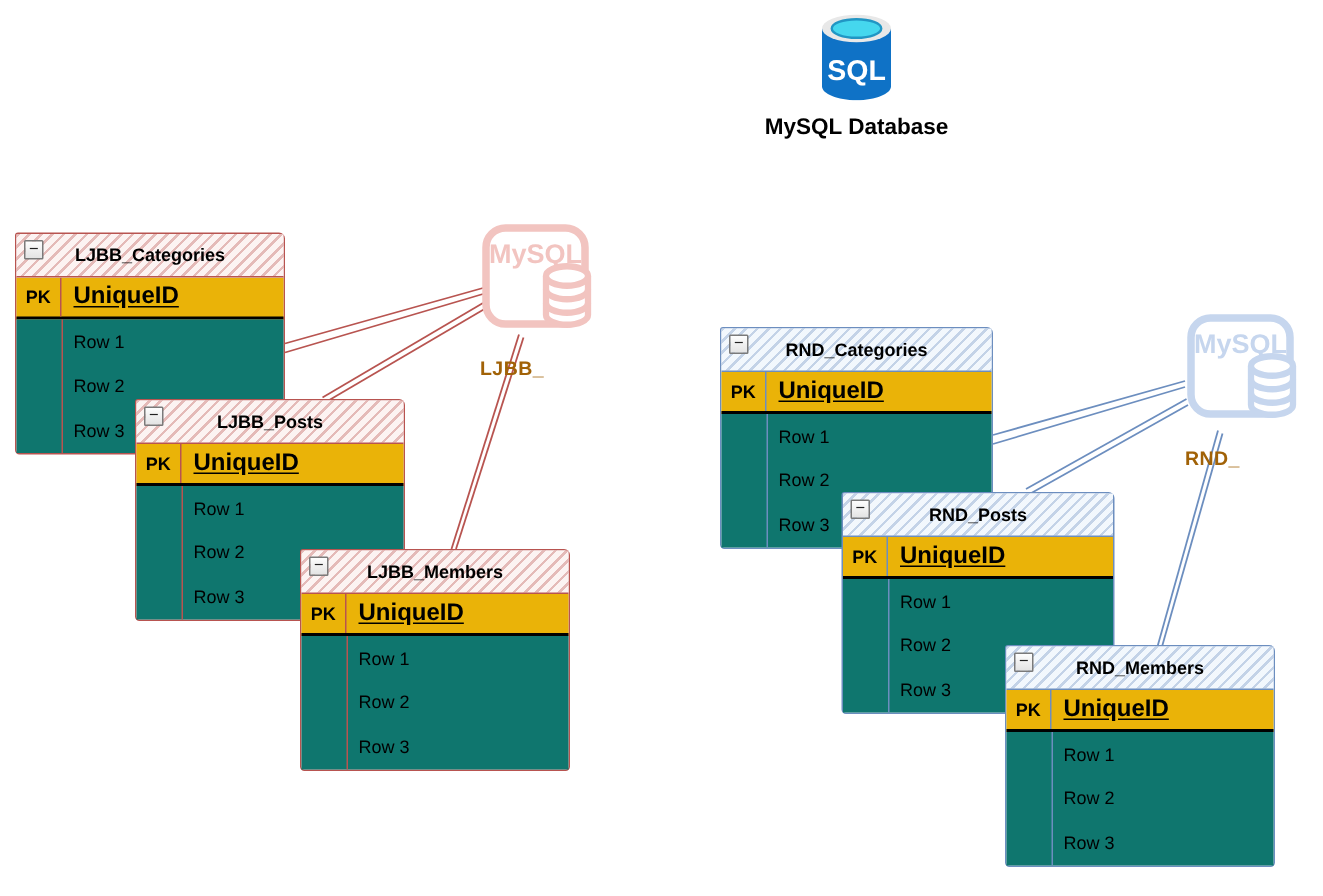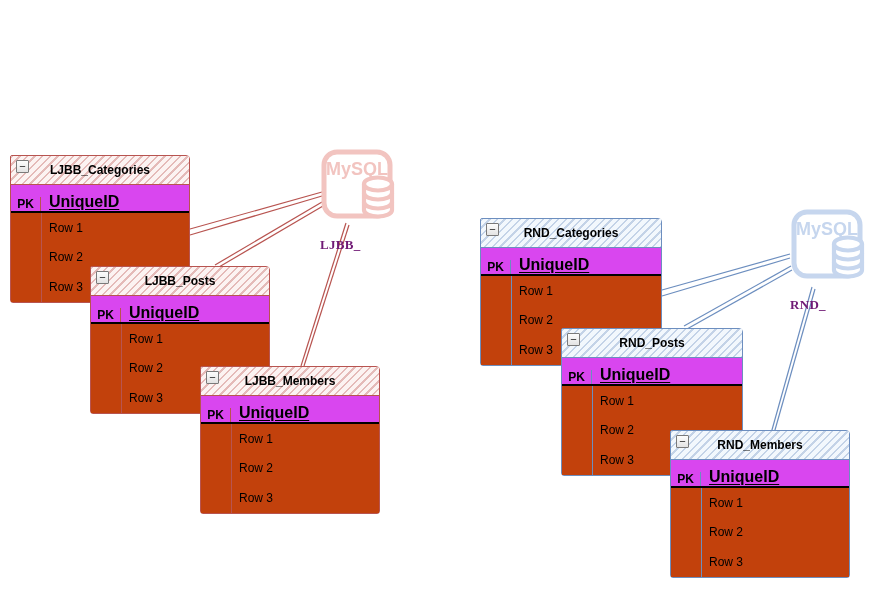--- a/index.html
+++ b/index.html
@@ -19,45 +19,45 @@
   .tbl.red  .tbl-header { border-color:#b85450;
      background:repeating-linear-gradient(135deg, rgba(190,92,88,0.38) 0 1.7px, rgba(252,240,239,0.25) 1.7px 5.4px), #fcf4f3; }
   .tbl.blue .tbl-header { border-color:#6c8ebf;
      background:repeating-linear-gradient(135deg, rgba(118,150,196,0.38) 0 1.7px, rgba(240,246,252,0.25) 1.7px 5.4px), #f3f8fd; }
 
   .collapse { position:absolute; left:5px; top:4px; width:13px; height:13px;
               background:linear-gradient(#fdfdfd,#e3e3e3); border:1px solid #7a7a7a;
               display:flex; align-items:center; justify-content:center;
               font-size:11px; line-height:1; font-weight:normal; color:#222; border-radius:1px; cursor:pointer; }
 
-  .tbl-pkrow { display:flex; height:28px; border-bottom:2px solid #000; background:#d946ef;align-items:flex-end; }
+  .tbl-pkrow { display:flex; height:28px; border-bottom:2px solid #000; background:#eab308; }
   .pk-cell   { width:30px; display:flex; align-items:center; justify-content:center;
                font-size:12px; font-weight:bold; border-right:1.6px solid; }
   .tbl.red  .pk-cell { border-color:#b85450; }
   .tbl.blue .pk-cell { border-color:#6c8ebf; }
   .field-cell { flex:1; display:flex; align-items:center; padding-left:8px;
                 font-size:16px; font-weight:bold; text-decoration:underline; text-underline-offset:2px; }
 
-  .tbl-body { position:relative; background:#c2410c; }
+  .tbl-body { position:relative; background:#0f766e; }
   .col-divider { position:absolute; left:30px; top:0; bottom:0; width:0; border-left:1.6px solid; }
   .tbl.red  .col-divider { border-color:#b85450; }
   .tbl.blue .col-divider { border-color:#6c8ebf; }
   .tbl-row { height:29.5px; display:flex; align-items:center; padding-left:38px; font-size:12px; color:#000; }
 
   
   #t-ljbb-categories { left:10px;  top:155px; width:180px; }
   #t-ljbb-posts      { left:90px;  top:266px; width:180px; z-index:4; }
   #t-ljbb-members    { left:200px; top:366px; width:180px; z-index:5; }
   #t-rnd-categories  { left:480px; top:218px; width:182px; }
   #t-rnd-posts       { left:561px; top:328px; width:182px; z-index:4; }
   #t-rnd-members     { left:670px; top:430px; width:180px; z-index:5; }
 
   
   .ghost-db { position:absolute; z-index:2; width:80px; }
-  .ghost-db .db-label { margin-top:9px; font-size:13px; font-weight:bold; color:#701a75; letter-spacing:.3px;font-family:Liberation Serif, serif; }
+  .ghost-db .db-label { margin-top:9px; font-size:13px; font-weight:bold; color:#a16207; letter-spacing:.3px; }
   #db-ljbb { left:320px; top:148px; color:#f2c4c0; }
   #db-rnd  { left:790px; top:208px; color:#c6d6ee; }
 
   
   .sql-db { position:absolute; left:491px; top:8px; width:160px; z-index:2;
             display:flex; flex-direction:column; align-items:center; }
   .sql-db .db-title { margin-top:9px; font-size:15px; font-weight:bold; color:#000; }
 </style>
 </head>
 <body>
@@ -112,20 +112,29 @@
       <g stroke="currentColor" stroke-width="4.2" fill="#ffffff">
         <path d="M44,36 v26 a14,6.5 0 0 0 28,0 v-26"></path>
         <path d="M44,45 a14,6.5 0 0 0 28,0" fill="none"></path>
         <path d="M44,54 a14,6.5 0 0 0 28,0" fill="none"></path>
         <ellipse cx="58" cy="36" rx="14" ry="6.5"></ellipse>
       </g>
     </svg>
     <div class="db-label">RND_</div>
   </div>
 
+  <div class="sql-db">
+    <svg width="50" height="59" viewBox="0 0 50 59">
+      <path d="M2,11 v38.5 c0,5.1 10.3,9.3 23,9.3 s23,-4.2 23,-9.3 V11 z" fill="#0f72c6"></path>
+      <ellipse cx="25" cy="11" rx="23" ry="9.2" fill="#e8e8e8"></ellipse>
+      <ellipse cx="25" cy="11" rx="16.5" ry="6.2" fill="#45d7ee" stroke="#2196c4" stroke-width="1.6"></ellipse>
+      <text x="25" y="45" text-anchor="middle" font-size="19" font-weight="bold" fill="#ffffff">SQL</text>
+    </svg>
+    <div class="db-title">MySQL Database</div>
+  </div>
 
   <div class="tbl red" id="t-ljbb-categories">
     <div class="tbl-header">
       <span class="collapse">−</span>
       <span>LJBB_Categories</span>
     </div>
     <div class="tbl-pkrow">
       <span class="pk-cell">PK</span>
       <span class="field-cell">UniqueID</span>
     </div>

